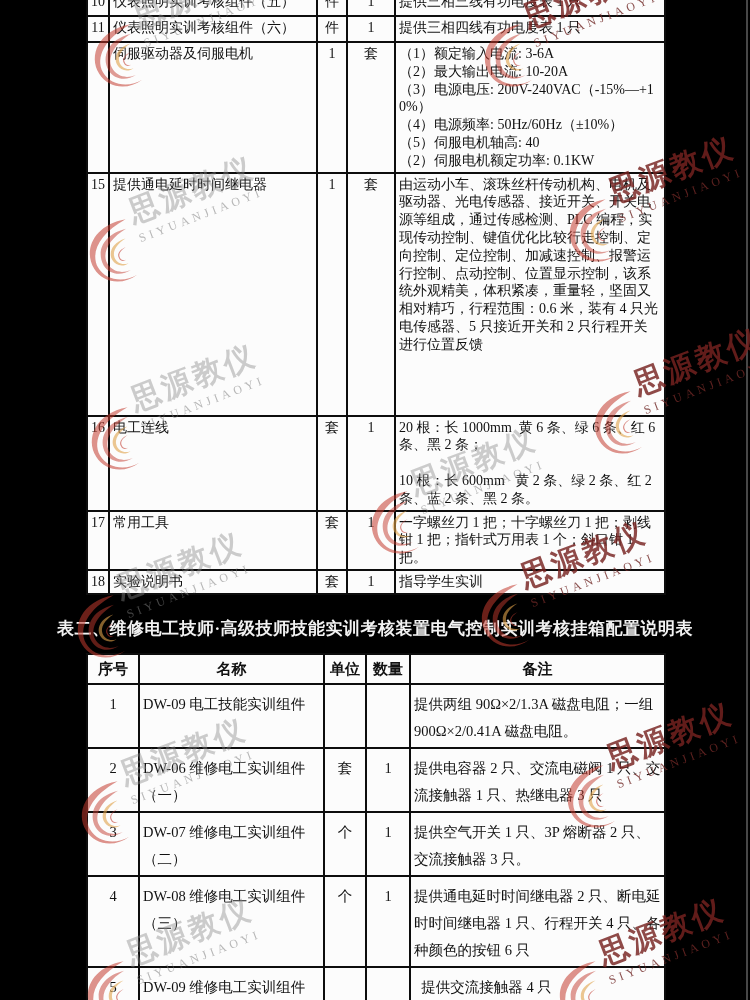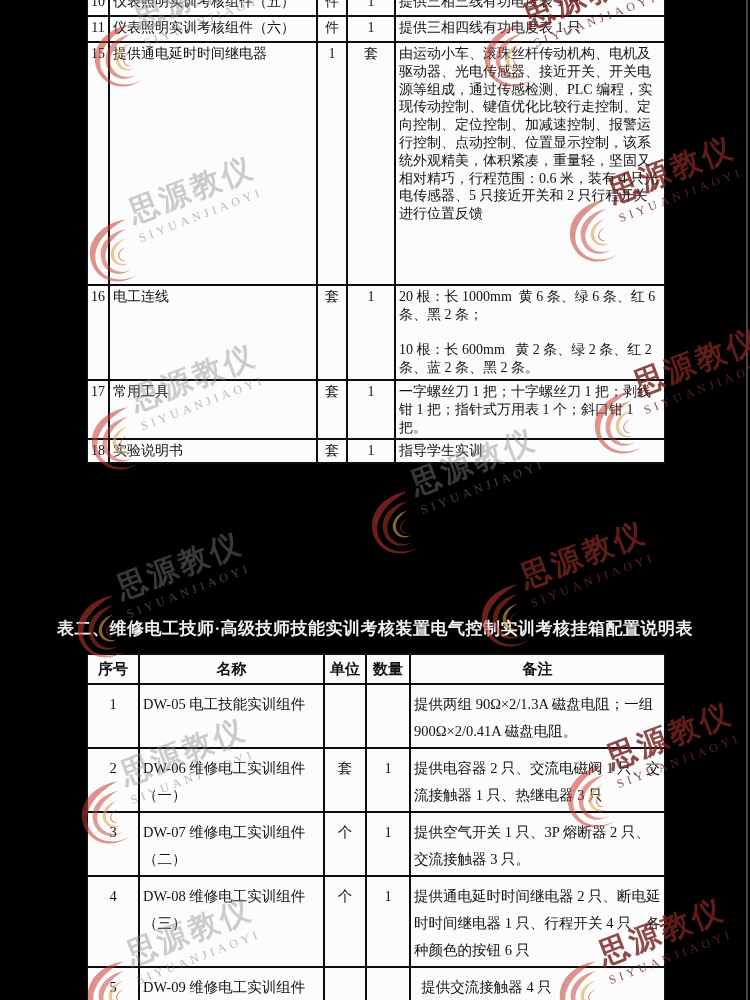--- a/index.html
+++ b/index.html
@@ -56,20 +56,32 @@
           <td class="c-qty">1</td>
           <td class="c-note">提供三相三线有功电度表 1 只</td>
         </tr>
         <tr style="height: 26px; margin-top: 12px;">
           <td class="c-no">11</td>
           <td class="c-name">仪表照明实训考核组件（六）</td>
           <td class="c-unit">件</td>
           <td class="c-qty">1</td>
           <td class="c-note">提供三相四线有功电度表 1 只</td>
         </tr>
+        <tr style="height: 111px;">
+          <td class="c-no"></td>
+          <td class="c-name">伺服驱动器及伺服电机</td>
+          <td class="c-unit">1</td>
+          <td class="c-qty">套</td>
+          <td class="c-note">（1）额定输入电流: 3-6A
+（2）最大输出电流: 10-20A
+（3）电源电压: 200V-240VAC（-15%—+10%）
+（4）电源频率: 50Hz/60Hz（±10%）
+（5）伺服电机轴高: 40
+（2）伺服电机额定功率: 0.1KW</td>
+        </tr>
         <tr style="height: 243px;">
           <td class="c-no">15</td>
           <td class="c-name">提供通电延时时间继电器</td>
           <td class="c-unit">1</td>
           <td class="c-qty">套</td>
           <td class="c-note">由运动小车、滚珠丝杆传动机构、电机及驱动器、光电传感器、接近开关、开关电源等组成，通过传感检测、PLC 编程，实现传动控制、键值优化比较行走控制、定向控制、定位控制、加减速控制、报警运行控制、点动控制、位置显示控制，该系统外观精美，体积紧凑，重量轻，坚固又相对精巧，行程范围：0.6 米，装有 4 只光电传感器、5 只接近开关和 2 只行程开关进行位置反馈</td>
         </tr>
         <tr style="height: 93px;">
           <td class="c-no">16</td>
           <td class="c-name">电工连线</td>
@@ -111,21 +123,21 @@
           <th>序号</th>
           <th>名称</th>
           <th>单位</th>
           <th>数量</th>
           <th>备注</th>
         </tr>
       </thead>
     <tbody id="t2-body">
         <tr style="height: 60px;">
           <td class="c-no">1</td>
-          <td class="c-name">DW-05 电工技能实训组件</td>
+          <td class="c-name">DW-09 电工技能实训组件</td>
           <td class="c-unit"></td>
           <td class="c-qty"></td>
           <td class="c-note">提供两组 90Ω×2/1.3A 磁盘电阻；一组 900Ω×2/0.41A 磁盘电阻。</td>
         </tr>
         <tr style="height: 60px;">
           <td class="c-no">2</td>
           <td class="c-name">DW-06 维修电工实训组件
 （一）</td>
           <td class="c-unit">套</td>
           <td class="c-qty">1</td>

